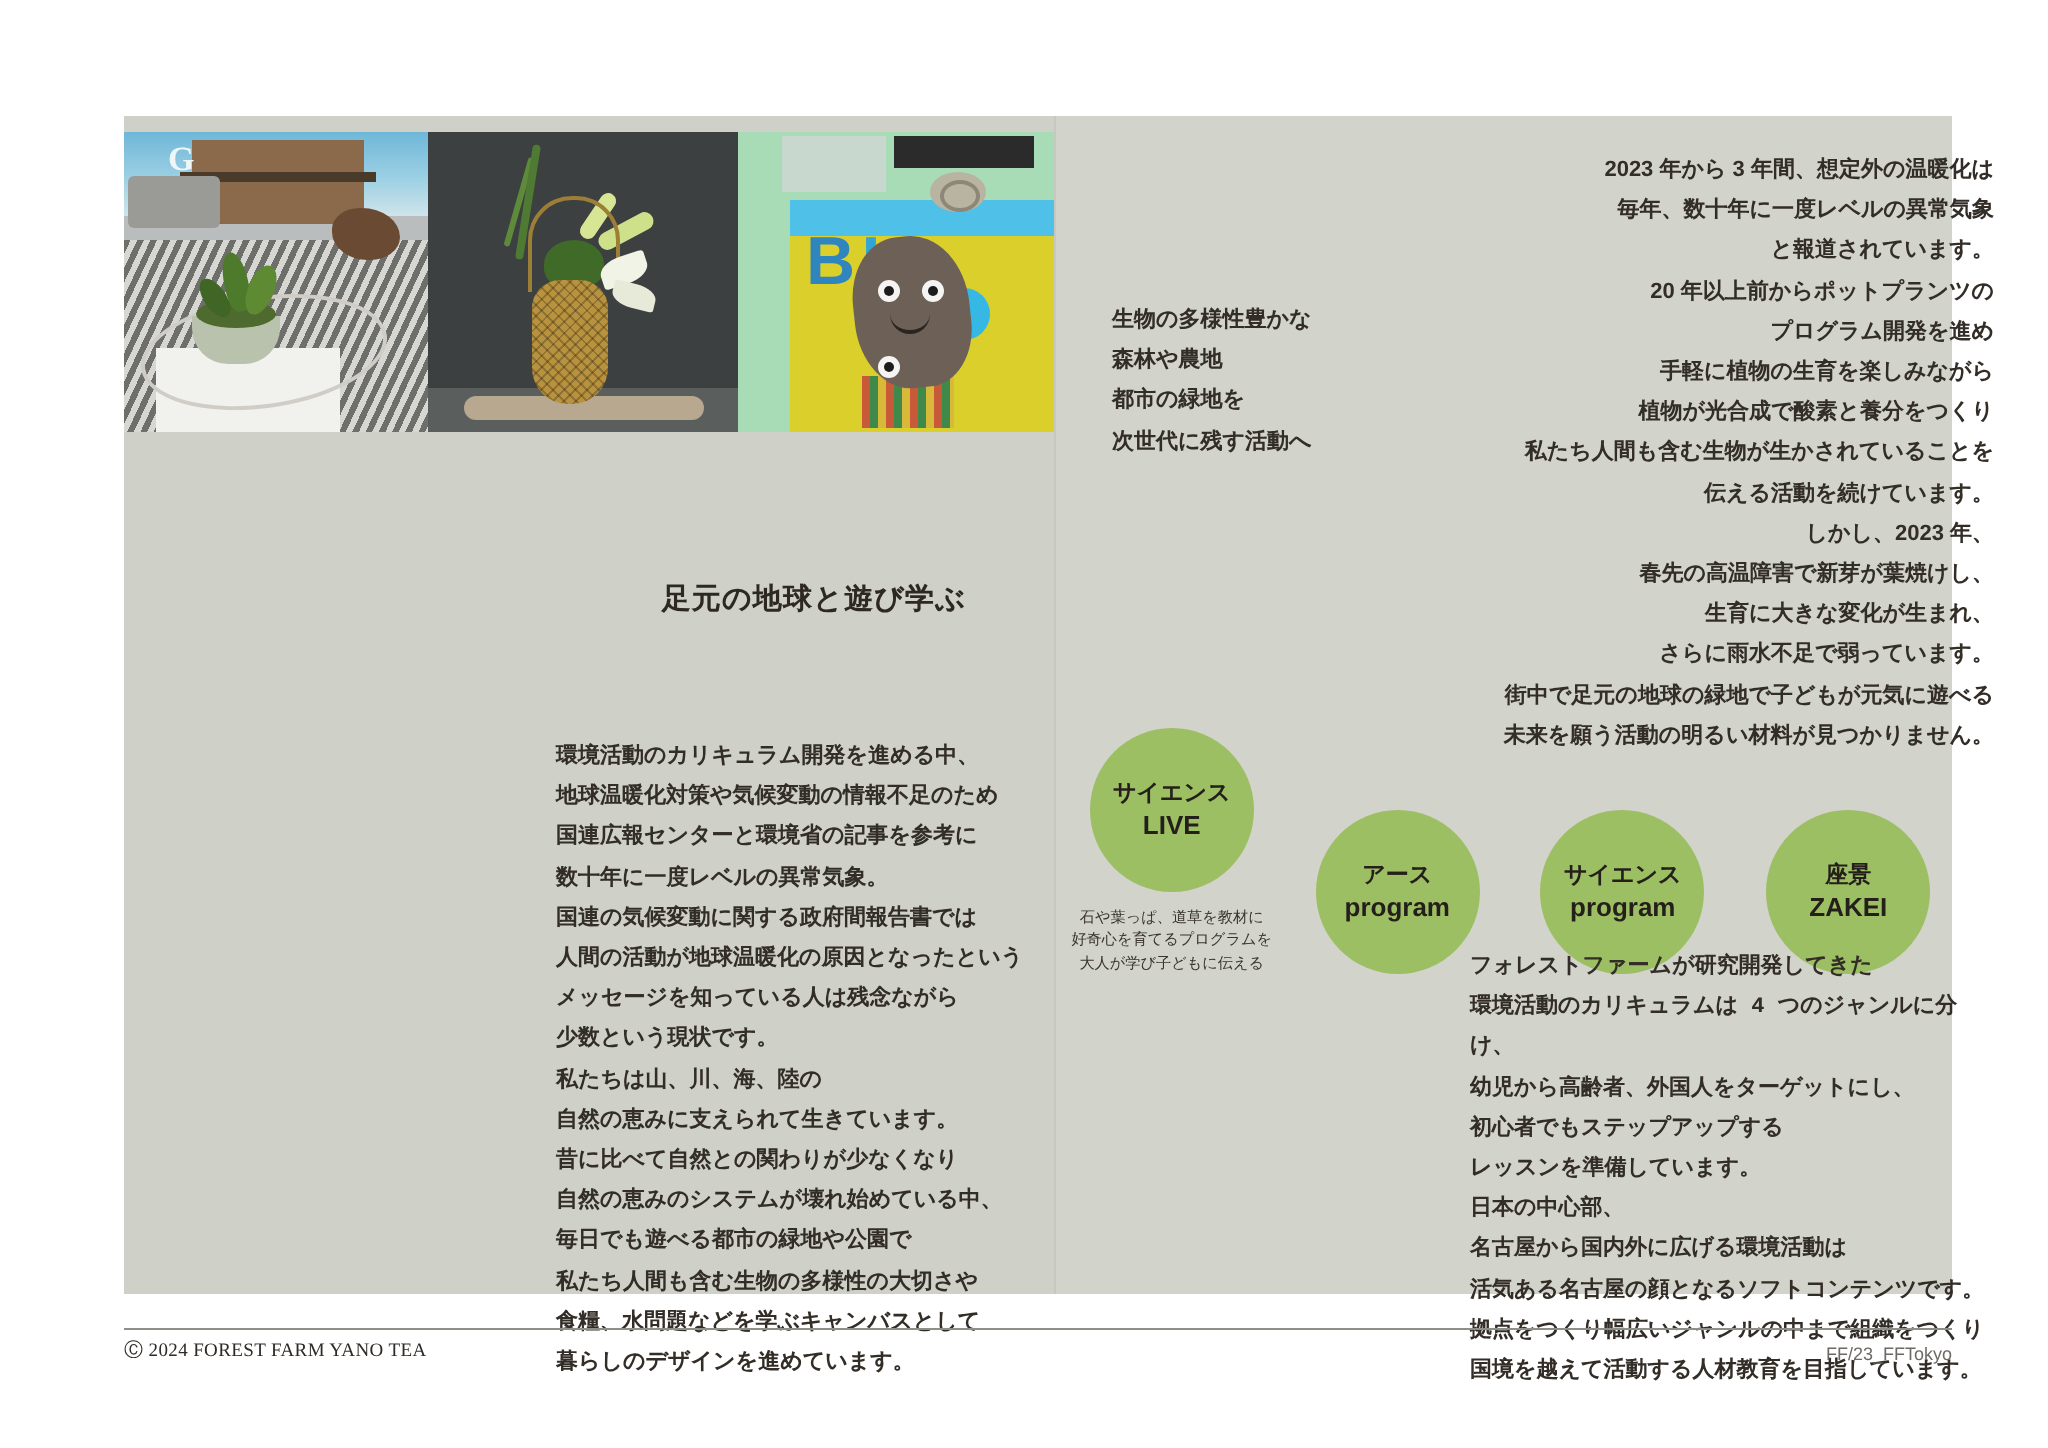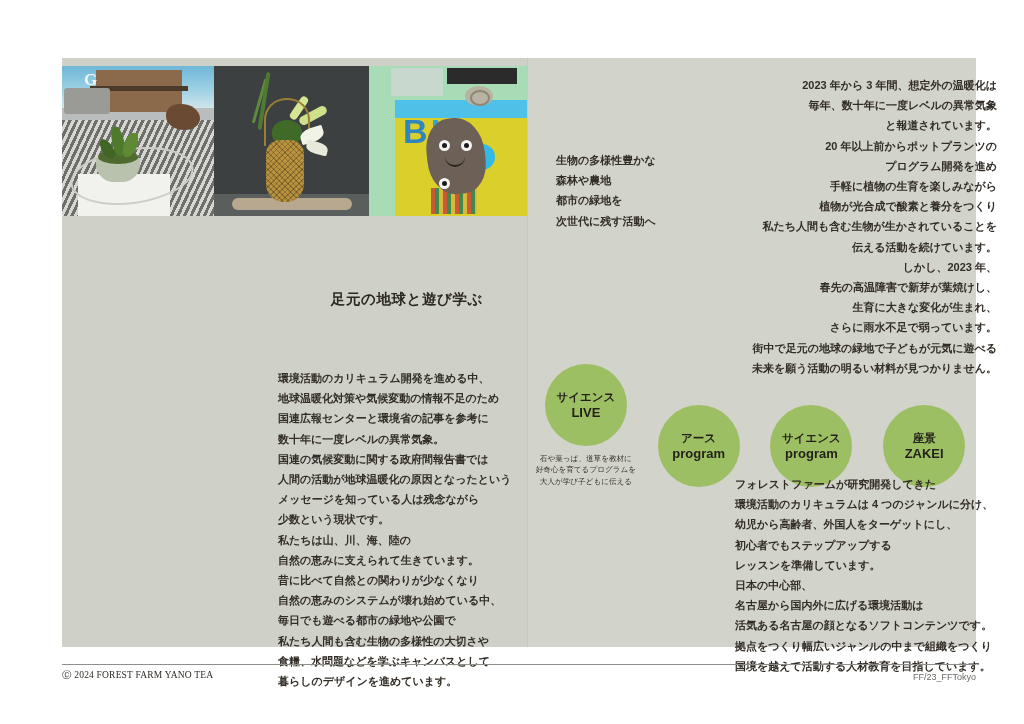--- a/index.html
+++ b/index.html
@@ -462,21 +462,21 @@
       <div class="prog">
         <div class="prog-circle">
           <span class="prog-l1">座景</span>
           <span class="prog-l2">ZAKEI</span>
         </div>
       </div>
 
     </div>
 
     <div class="closing-copy">
-      <p style="white-space:pre-line;">フォレストファームが研究開発してきた
+      <p style="white-space:pre-line;font-family:Liberation Mono, monospace;">フォレストファームが研究開発してきた
 環境活動のカリキュラムは 4 つのジャンルに分け、
 幼児から高齢者、外国人をターゲットにし、
 初心者でもステップアップする
 レッスンを準備しています。
 日本の中心部、
 名古屋から国内外に広げる環境活動は
 活気ある名古屋の顔となるソフトコンテンツです。
 拠点をつくり幅広いジャンルの中まで組織をつくり
 国境を越えて活動する人材教育を目指しています。</p>
     </div>

